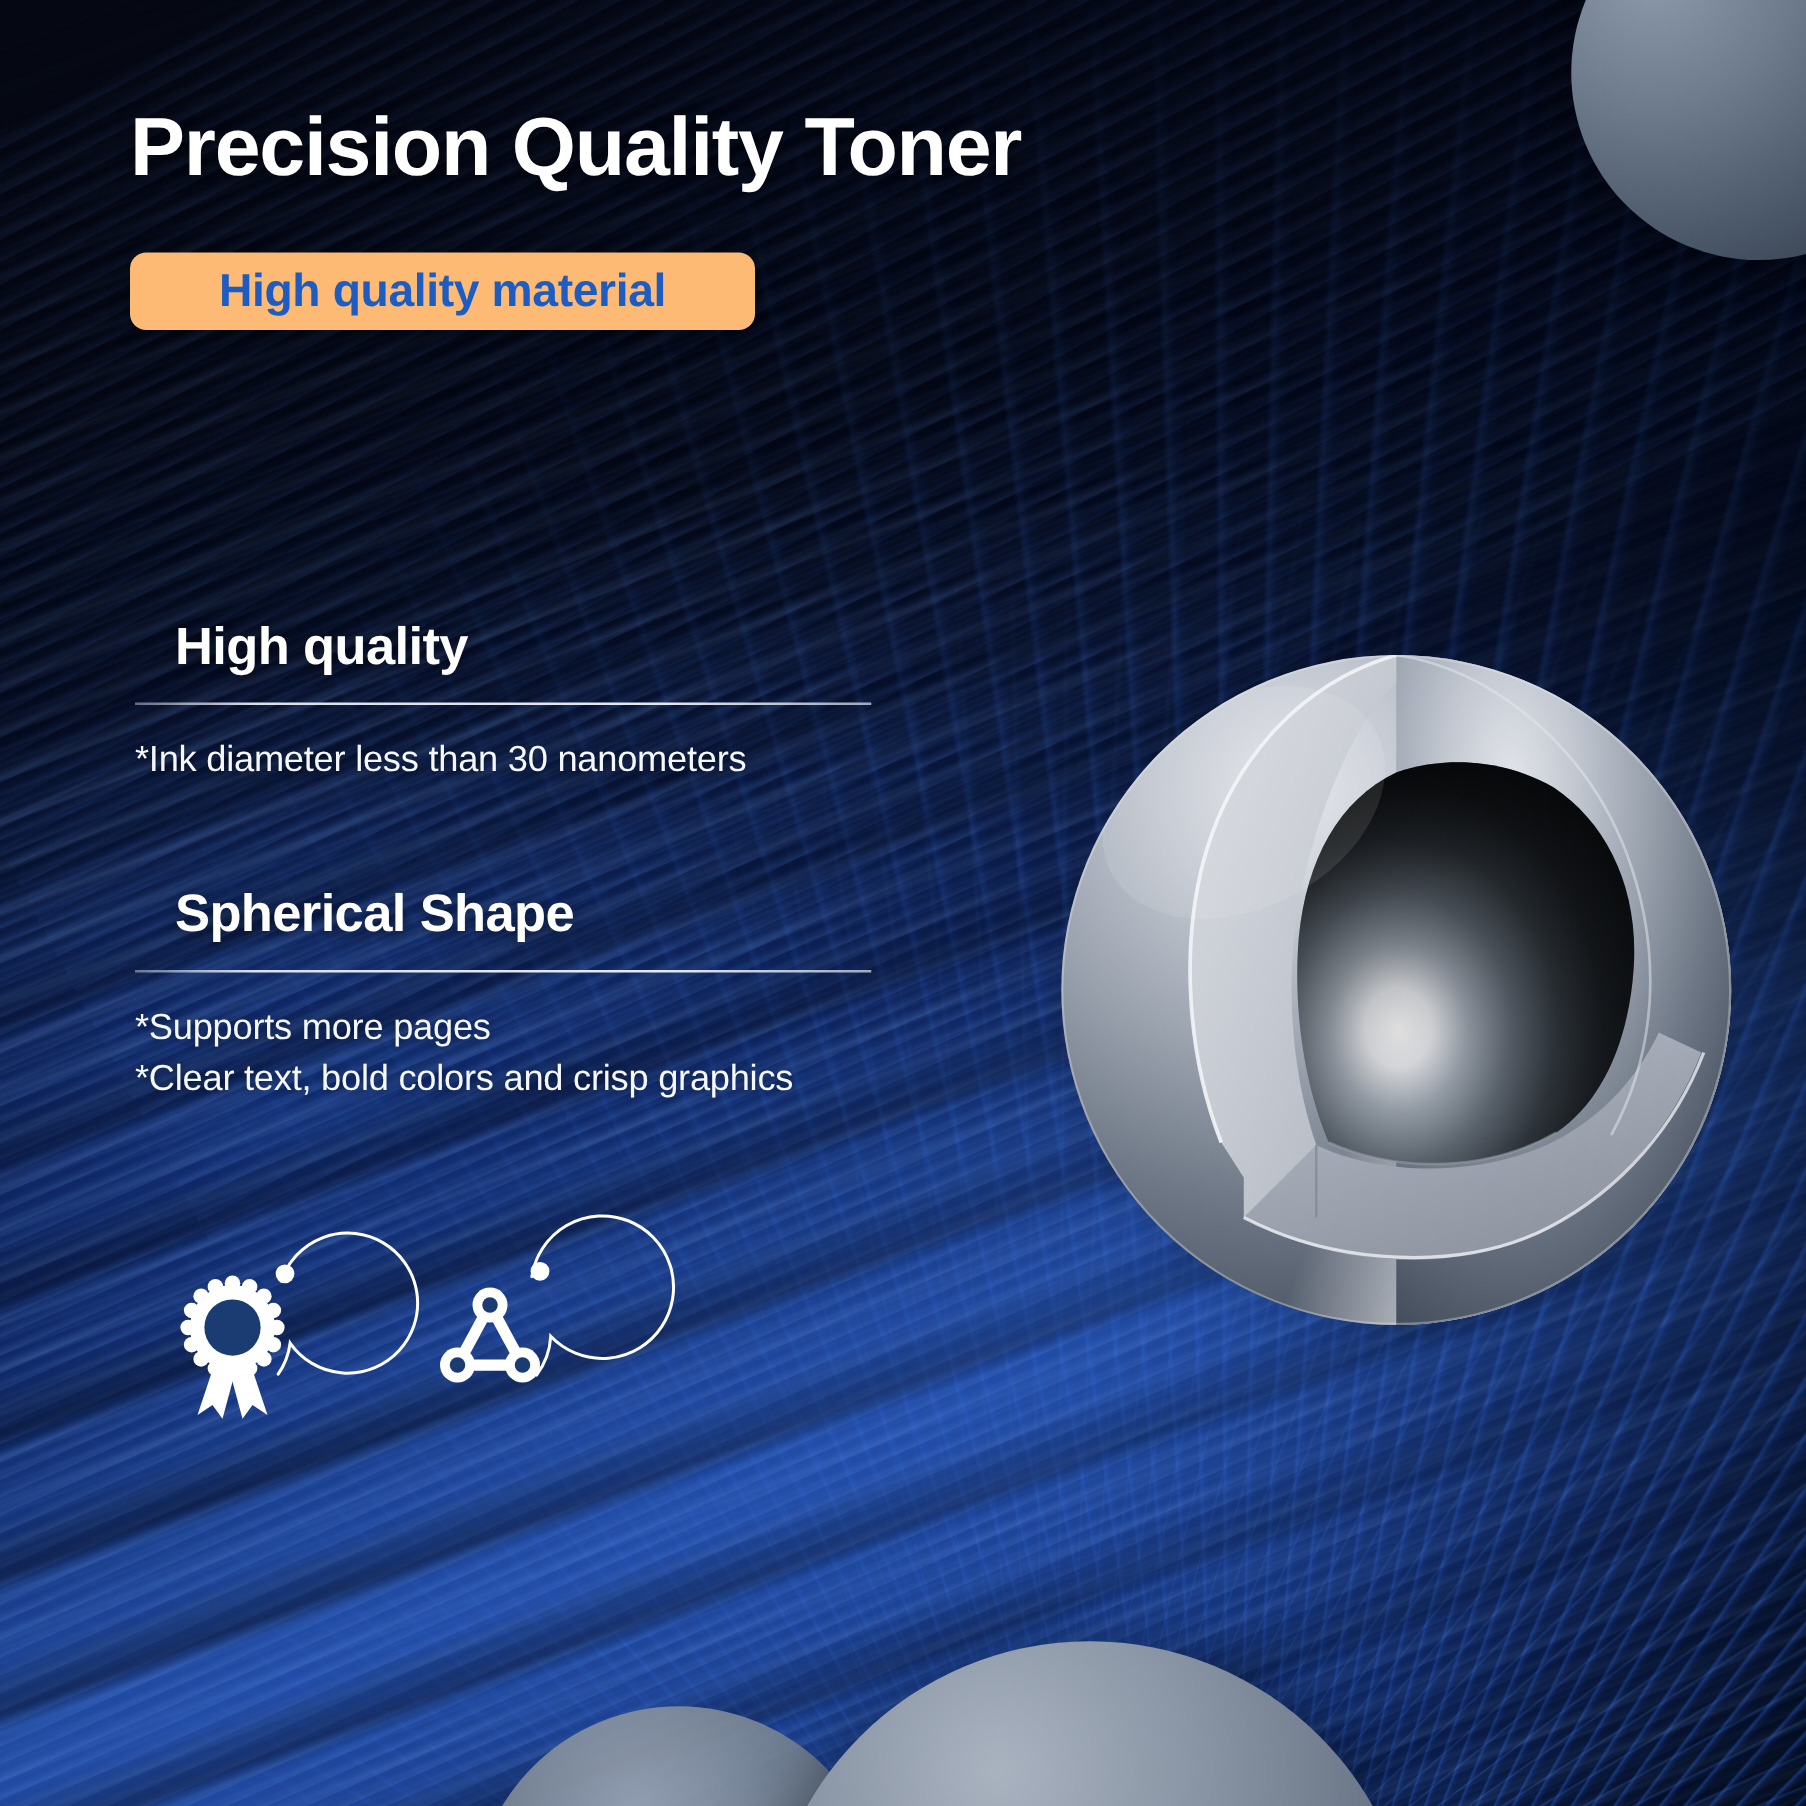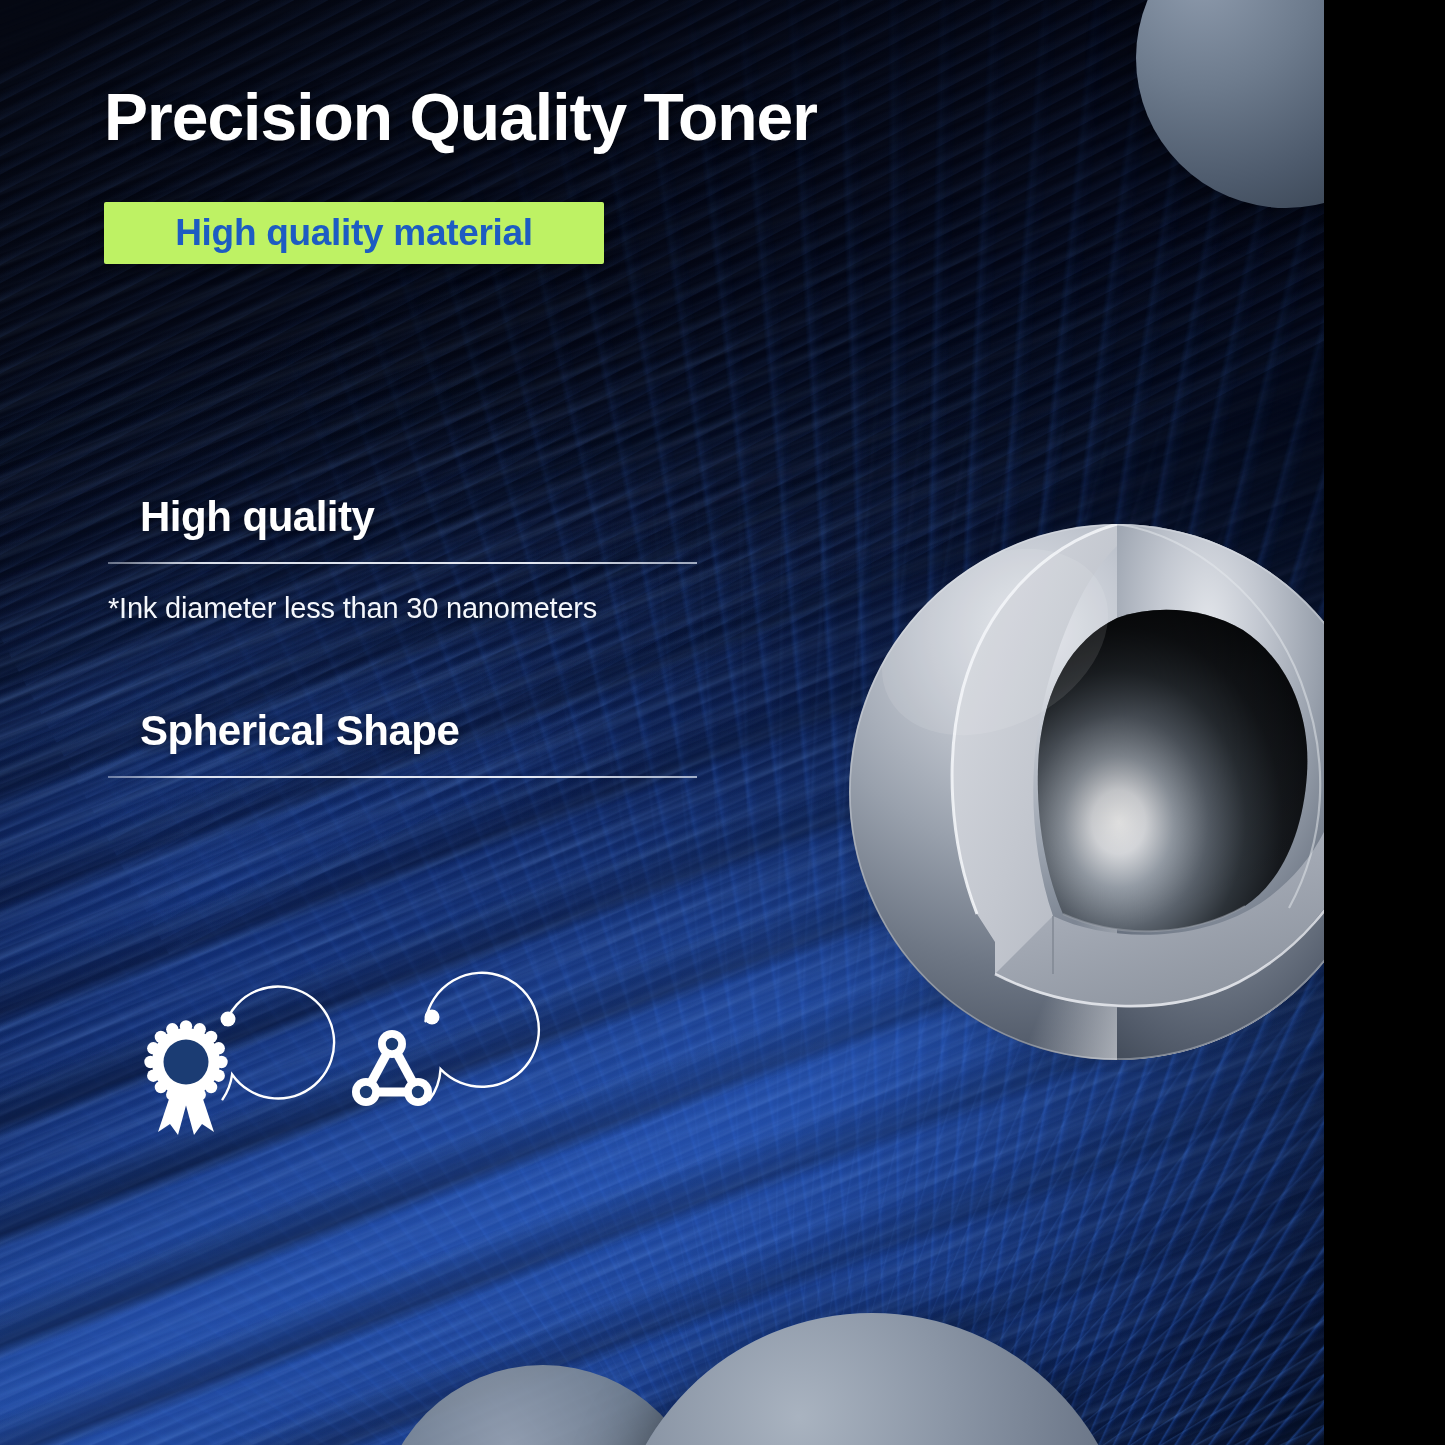--- a/index.html
+++ b/index.html
@@ -1,21 +1,21 @@
 <!DOCTYPE html>
 <html><head>
 <meta charset="utf-8">
 <title>Precision Quality Toner</title>
 <style>
   * { margin:0; padding:0; box-sizing:border-box; }
   html,body { width:1445px; height:1445px; background:#000; }
   body { font-family:"Liberation Sans", sans-serif; overflow:hidden; }
 
   #stage {
-    position:relative; width:1324px; height:1445px; overflow:hidden;
+    position:relative; width:1445px; height:1445px; overflow:hidden;
     background:#02040c;
   }
 
   
   .bg { position:absolute; inset:0; }
 
   
   .bg-base {
     background:
       radial-gradient(circle at 58% 96%, rgba(30,74,160,0.55) 0%, rgba(10,26,68,0.30) 26%, rgba(0,0,0,0) 55%),
@@ -147,21 +147,21 @@
   .headline {
     position:absolute; left:104px; top:84px;
     font-size:66px; font-weight:bold; color:#ffffff;
     letter-spacing:-1px; line-height:1;
     text-shadow:0 2px 14px rgba(0,0,0,.55);
     white-space:nowrap;
   }
   .badge {
     position:absolute; left:104px; top:202px;
     min-width:500px; height:62px;
-    background:#bef264; border-radius:2px;
+    background:#fdba74; border-radius:13px;
     display:flex; align-items:center; justify-content:center;
     padding:0 34px;
     box-shadow:0 3px 16px rgba(0,0,0,.38);
     text-align:center;
   }
   .badge-text {
     font-size:37px; font-weight:bold; color:#1d5cc2; letter-spacing:-.3px;
     white-space:nowrap;
   }
 
@@ -224,20 +224,24 @@
     <div class="feature-title">High quality</div>
     <div class="feature-rule"></div>
     <div class="feature-lines">
       <div class="feature-line">*Ink diameter less than 30 nanometers</div>
     </div>
   </div>
 
   <div class="feature feature-2">
     <div class="feature-title">Spherical Shape</div>
     <div class="feature-rule"></div>
+    <div class="feature-lines">
+      <div class="feature-line">*Supports more pages</div>
+      <div class="feature-line">*Clear text, bold colors and crisp graphics</div>
+    </div>
   </div>
 
   <div class="icon-row">
 
     <div class="icon-badge">
       <svg viewBox="0 0 128 132">
 
         <path d="M96 14 A56 56 0 1 1 110 62 A56 56 0 0 1 104 88" fill="none" stroke="#ffffff" stroke-width="2.4" stroke-linecap="round" transform="rotate(8 64 66)"></path>
         <circle cx="106" cy="13" r="7.5" fill="#ffffff"></circle>
 

